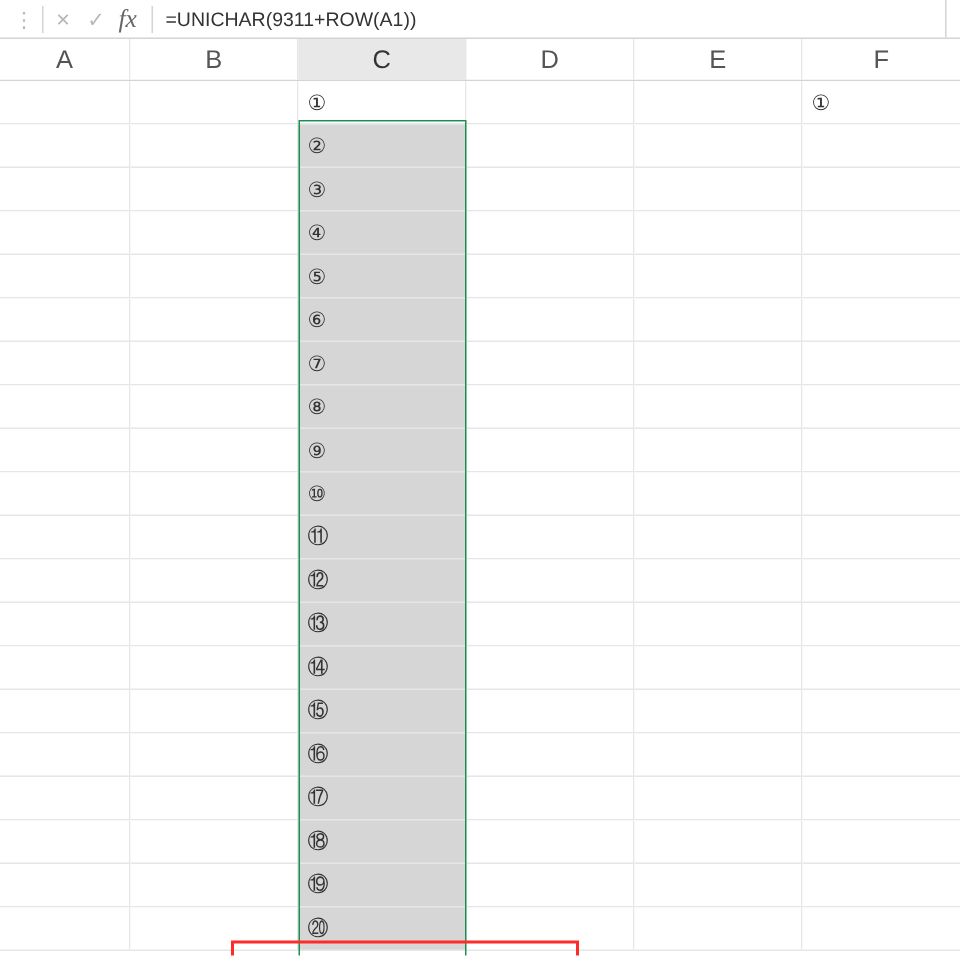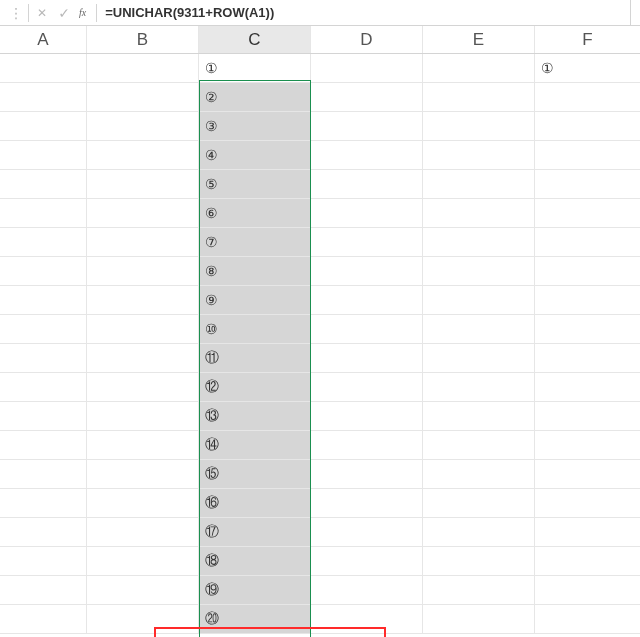--- a/index.html
+++ b/index.html
@@ -36,40 +36,39 @@
     color: #b0b0b0;
     font-size: 12px;
     cursor: default;
   }
   .fb-btn.dots { font-size: 14px; letter-spacing: -2px; color:#b8b8b8;}
   .fb-btn.x { font-size: 12px; color:#b8b8b8;}
   .fb-btn.check { font-size: 14px; color:#b8b8b8;}
   .fx {
     font-style: italic;
     font-family: "Times New Roman", serif;
-    font-size: 10px;
+    font-size: 17px;
     color: #666;
     padding: 0 8px 0 4px;
   }
   .fb-sep {
     width: 1px;
     height: 18px;
     background: #d4d4d4;
     margin: 0 2px;
   }
   .formula-input {
     flex: 1;
     border: none;
     outline: none;
     font-size: 13px;
     padding: 0 6px;
     height: 100%;
     color: #333;
     background: transparent;
-    font-weight: bold;
   }
   .fb-end {
     width: 10px;
     border-left: 1px solid #d4d4d4;
     height: 100%;
   }
 
   .grid-wrap {
     position: relative;
   }

